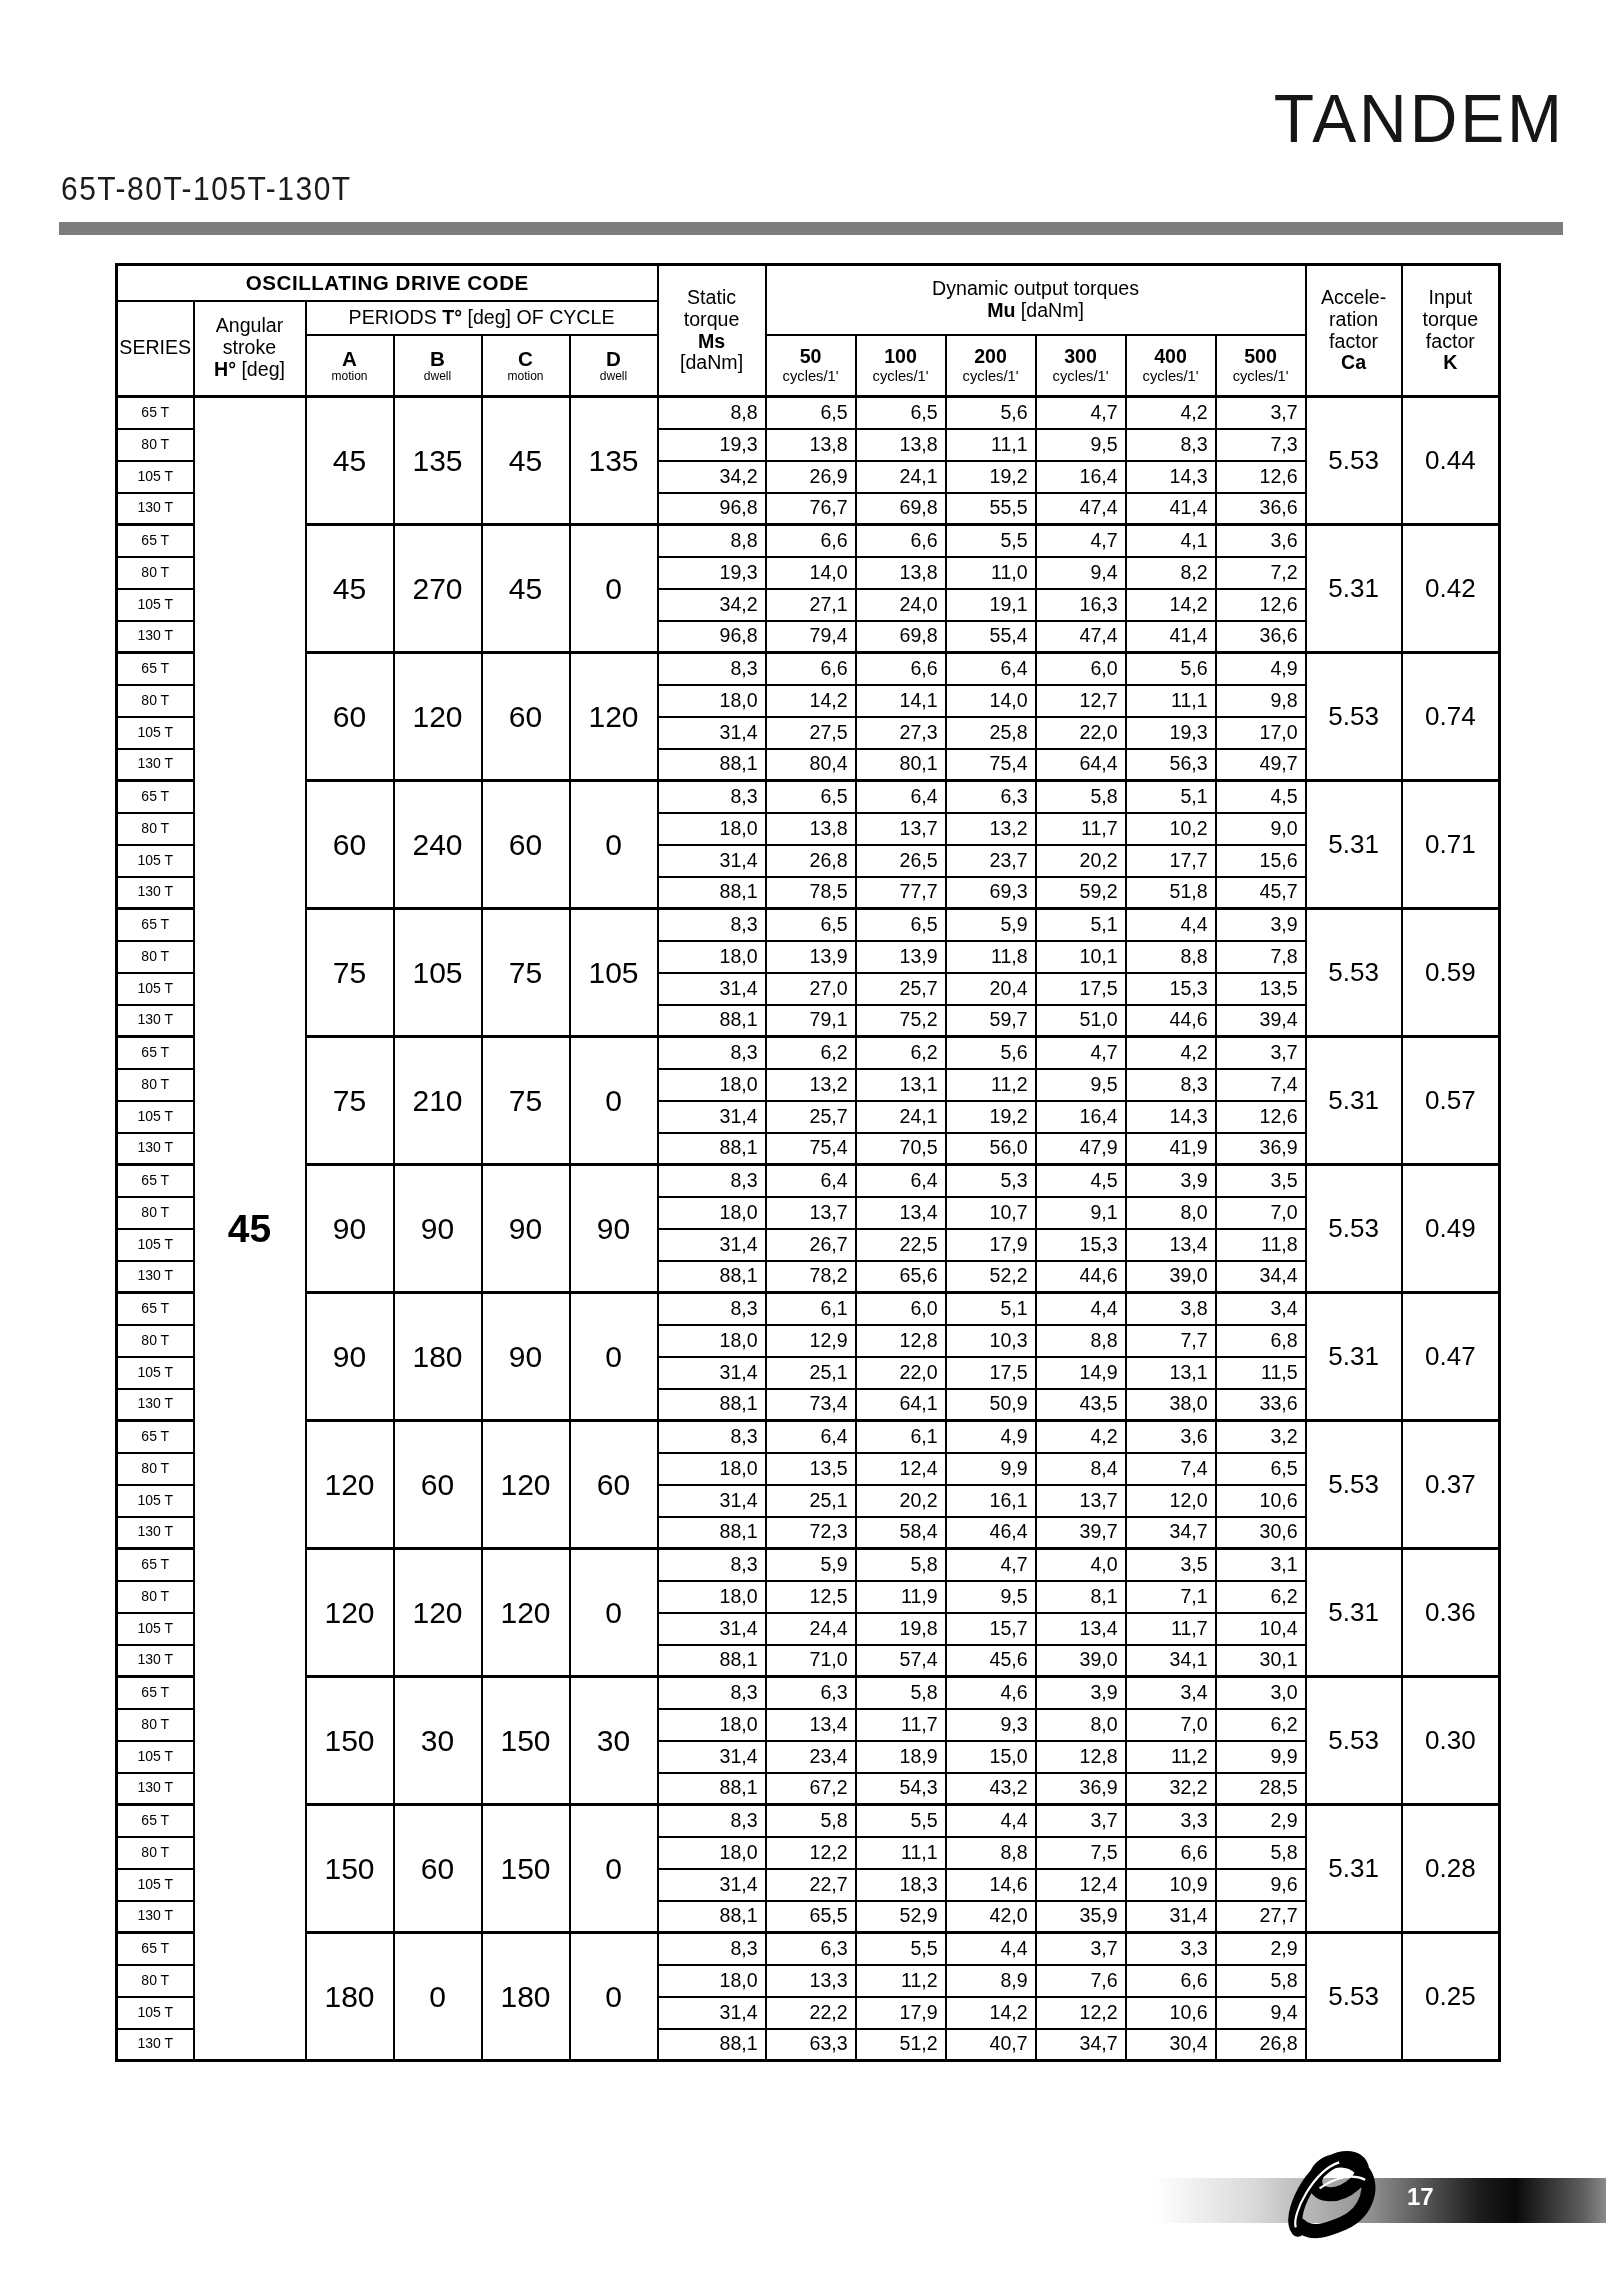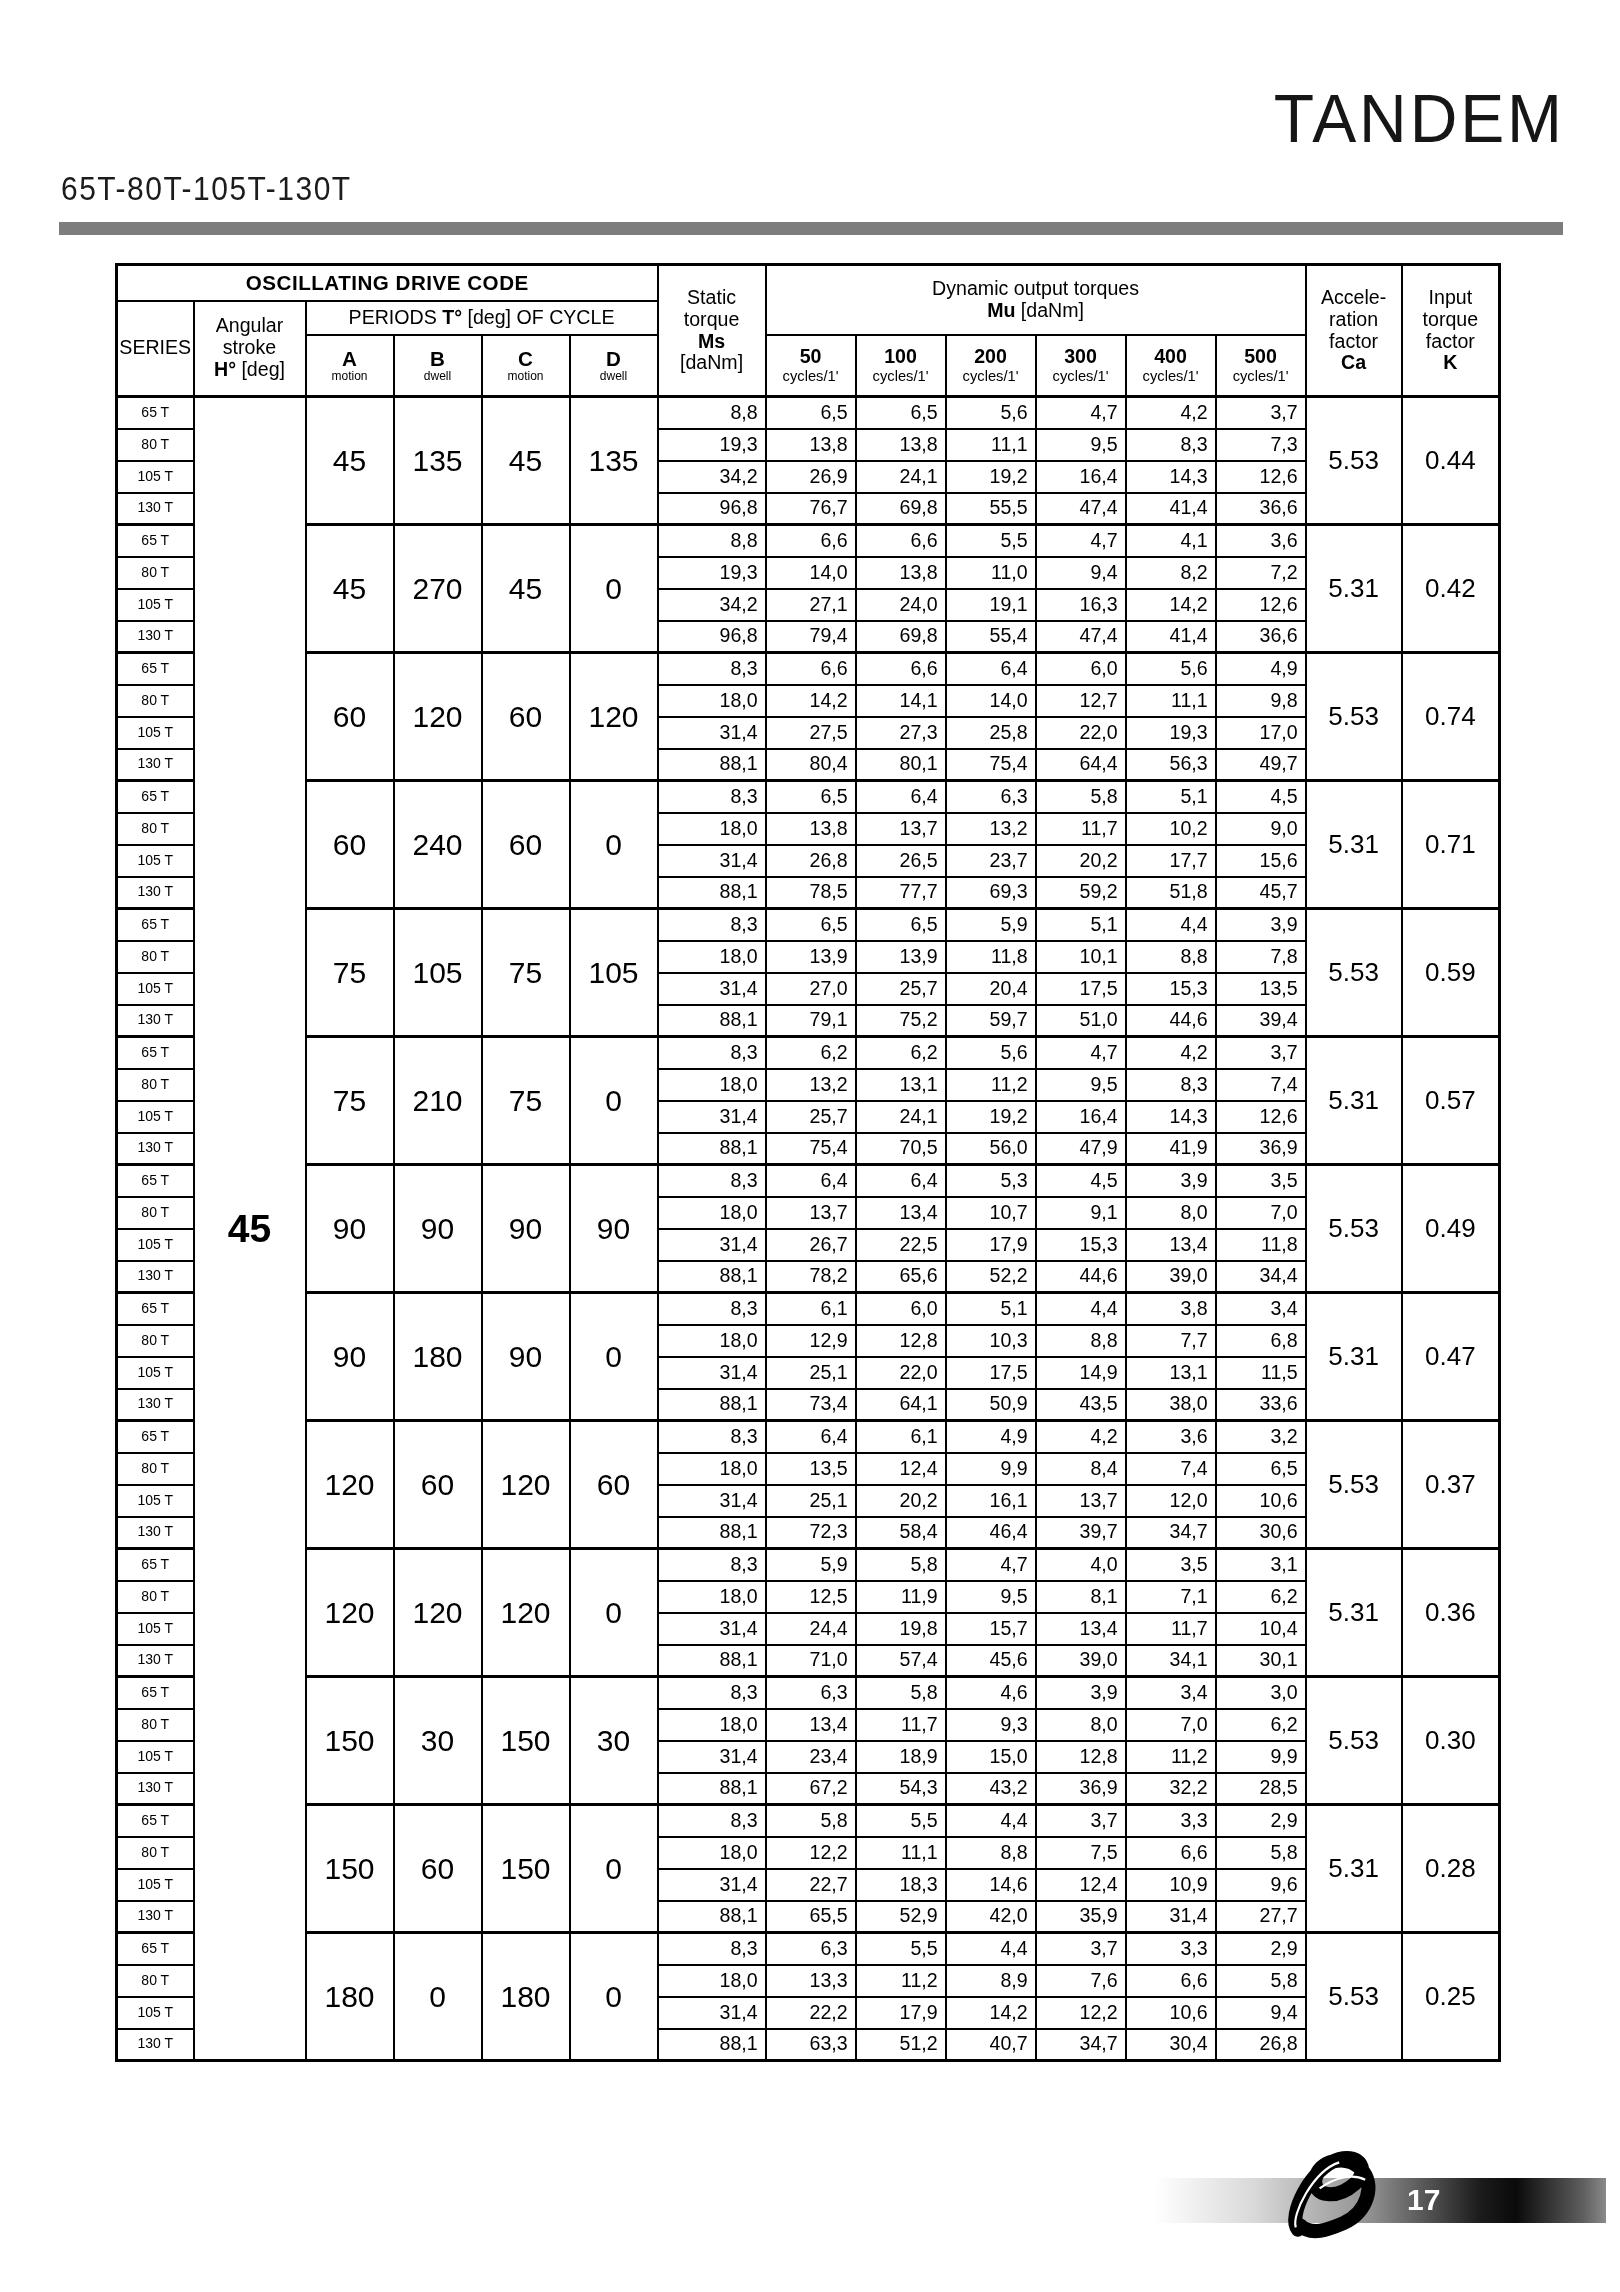--- a/index.html
+++ b/index.html
@@ -36,21 +36,21 @@
   td.ms-cell,td.mu-cell{text-align:right;padding-right:6.9px;}
   td.period-cell{font-size:30px;}
   td.angular-cell{font-size:39px;font-weight:bold;vertical-align:middle;}
   td.ca-cell,td.k-cell{font-size:26px;}
   td.series-cell{font-size:14px;}
 
   
   .footer-bar{position:absolute;left:1155px;top:2178px;width:451px;height:45px;
               background:linear-gradient(to right,#ffffff 0%,#d9d9d9 22%,#8f8f8f 48%,
                          #1c1c1c 72%,#0a0a0a 80%,#5f5f5f 95%,#8a8a8a 100%);}
-  .page-num{position:absolute;left:1407px;top:2183px;font-size:30px;font-weight:bold;
+  .page-num{position:absolute;left:1407px;top:2183px;font-size:24px;font-weight:bold;
             color:#ffffff;z-index:3;}
   .logo{position:absolute;left:1282px;top:2145px;width:110px;height:102px;z-index:2;}
 </style>
 </head>
 <body>
 
 <div class="page">
 
   <div class="series-title">65T-80T-105T-130T</div>
   <div class="brand">TANDEM</div>

